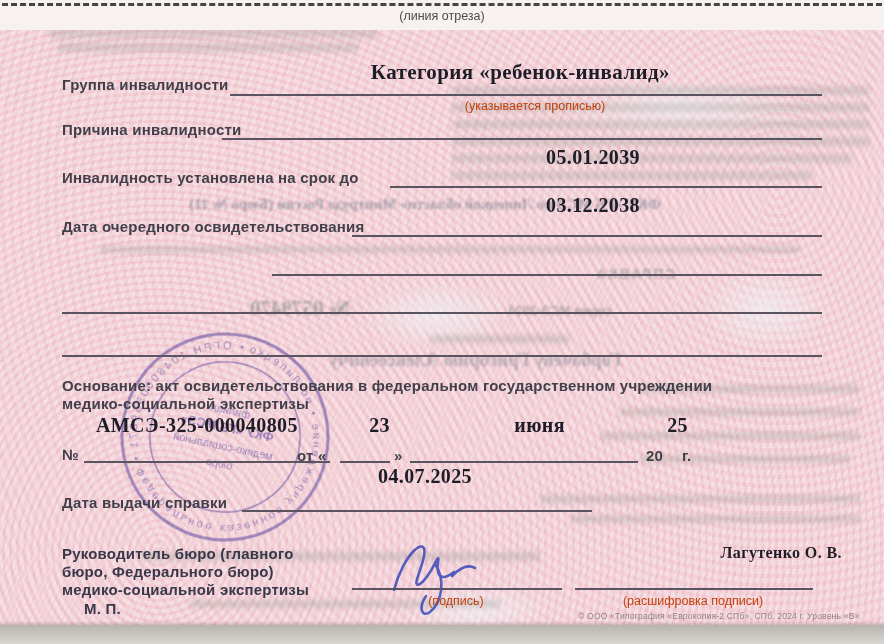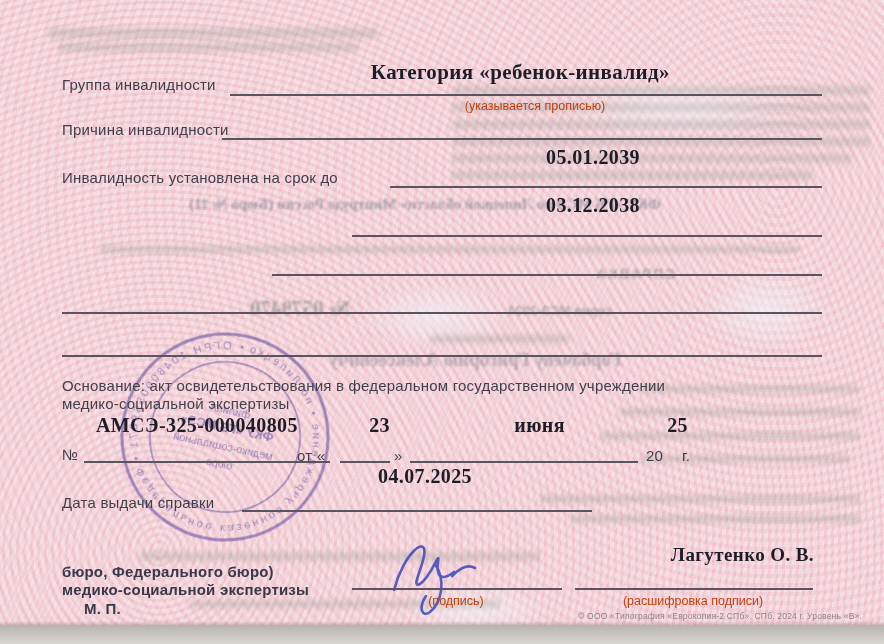--- a/index.html
+++ b/index.html
@@ -9,21 +9,21 @@
   .doc::before{content:"";position:absolute;inset:0;
     background:
       repeating-radial-gradient(circle at 18% 88%, rgba(231,120,138,.10) 0 3px, rgba(255,255,255,.12) 3px 7px),
       repeating-radial-gradient(circle at 88% 30%, rgba(231,120,138,.08) 0 4px, rgba(255,255,255,.10) 4px 9px),
       repeating-linear-gradient(115deg, rgba(255,255,255,.14) 0 2px, rgba(240,185,195,.12) 2px 5px);
     mix-blend-mode:normal;}
   .topband{position:absolute;left:0;top:0;right:0;height:30px;background:#f7f2f0;}
   .cutline{position:absolute;top:3px;left:2px;right:2px;border-top:3px dashed #454545;}
   .cutcap{position:absolute;top:9px;left:0;width:100%;text-align:center;font-size:12.5px;color:#4d4b4b;}
   .blob{position:absolute;border-radius:50%;background:radial-gradient(closest-side,rgba(238,244,248,.65),rgba(238,244,248,0));}
-  .lbl{position:absolute;font-size:15px;color:#413f4a;letter-spacing:.2px;white-space:nowrap;}
+  .lbl{position:absolute;font-size:15px;color:#413f4a;letter-spacing:.2px;white-space:nowrap;font-weight:bold;}
   .lbl.b{font-weight:bold;color:#39374a;}
   .rule{position:absolute;border-top:2px solid #5a5460;height:0;}
   .val{position:absolute;font-family:"Liberation Serif",serif;font-weight:bold;color:#1e1d27;
        font-size:20px;text-align:right;white-space:nowrap;letter-spacing:.4px;}
   .cap{position:absolute;font-size:12.5px;color:#c2410c;text-align:center;white-space:nowrap;}
   .mirror{transform:scaleX(-1);filter:blur(1.1px);}
   .bt{position:absolute;text-align:center;white-space:nowrap;}
   .bar{position:absolute;background:rgba(146,151,143,.28);filter:blur(2px);border-radius:2px;}
   .printer{position:absolute;left:552px;top:611px;width:310px;text-align:right;font-size:8.5px;
            color:#8d838b;letter-spacing:.2px;}
@@ -67,20 +67,24 @@
       <div class="bar" style="left:190px;top:600px;width:310px;height:8px;"></div>
       <div class="bar" style="left:320px;top:630px;width:250px;height:7px;"></div>
     </div>
 
     <div class="bt mirror" style="left:70px;top:196px;width:710px;font:bold 15px 'Liberation Serif',serif;color:rgba(95,108,128,.5);">ФКУ «ГБ МСЭ по Липецкой области» Минтруда России (Бюро № 11)</div>
     <div class="bt mirror" style="left:555px;top:266px;width:160px;font:bold 14px 'Liberation Sans',sans-serif;letter-spacing:2px;color:rgba(120,130,125,.5);">СПРАВКА</div>
     <div class="bt mirror" style="left:470px;top:303px;width:180px;font:bold 13px 'Liberation Sans',sans-serif;color:rgba(120,130,120,.5);">серия МСЭ-2024</div>
     <div class="bt mirror" style="left:175px;top:296px;width:250px;font:bold 21px 'Liberation Serif',serif;color:rgba(115,125,118,.55);">№ 0579470</div>
     <div class="bt mirror" style="left:240px;top:349px;width:470px;font:bold 19px 'Liberation Serif',serif;color:rgba(110,120,135,.45);">Горбачеву Григорию Алексеевичу</div>
 
+    <div class="topband">
+      <div class="cutline"></div>
+      <div class="cutcap">(линия отреза)</div>
+    </div>
 
     <div class="stamp">
       <svg width="246" height="250" viewBox="0 0 246 250">
         <defs>
           <path id="ringpath" d="M123,37 a88,88 0 1,1 -0.1,0"></path>
         </defs>
         <circle cx="123" cy="125" r="103" fill="none" stroke="#6b53a6" stroke-width="3" opacity=".85"></circle>
         <circle cx="123" cy="125" r="75" fill="none" stroke="#6b53a6" stroke-width="1.6" opacity=".85"></circle>
         <text font-family="Liberation Sans, sans-serif" font-size="11" letter-spacing="2.5" fill="#6b53a6" opacity=".85">
           <textPath href="#ringpath">• ОГРН 1048000559871 • Федеральное казенное учреждение • по Липецкой области</textPath>
@@ -98,20 +102,21 @@
     <div class="cap" style="left:435px;top:99px;width:200px;">(указывается прописью)</div>
 
     <div class="lbl" style="left:62px;top:121px;">Причина инвалидности</div>
     <div class="rule" style="left:222px;top:138px;width:600px;"></div>
 
     <div class="val" style="left:470px;top:146px;width:170px;">05.01.2039</div>
     <div class="lbl" style="left:62px;top:169px;">Инвалидность установлена на срок до</div>
     <div class="rule" style="left:390px;top:186px;width:432px;"></div>
 
     <div class="val" style="left:470px;top:194px;width:170px;">03.12.2038</div>
+    <div class="lbl" style="left:62px;top:218px;">Дата очередного освидетельствования</div>
     <div class="rule" style="left:352px;top:235px;width:470px;"></div>
 
     <div class="rule" style="left:272px;top:274px;width:550px;"></div>
     <div class="rule" style="left:62px;top:312px;width:760px;"></div>
     <div class="rule" style="left:62px;top:355px;width:760px;"></div>
 
     <div class="lbl" style="left:62px;top:377px;">Основание: акт освидетельствования в федеральном государственном учреждении</div>
     <div class="lbl" style="left:62px;top:395px;">медико-социальной экспертизы</div>
 
     <div class="val" style="left:96px;top:414px;width:280px;text-align:left;">АМСЭ-325-000040805</div>
@@ -125,37 +130,38 @@
     <div class="rule" style="left:340px;top:461px;width:50px;"></div>
     <div class="lbl" style="left:394px;top:447px;">»</div>
     <div class="rule" style="left:410px;top:461px;width:228px;"></div>
     <div class="lbl" style="left:646px;top:447px;">20</div>
     <div class="lbl" style="left:682px;top:447px;">г.</div>
 
     <div class="val" style="left:312px;top:465px;width:160px;">04.07.2025</div>
     <div class="lbl" style="left:62px;top:494px;">Дата выдачи справки</div>
     <div class="rule" style="left:242px;top:510px;width:350px;"></div>
 
+    <div class="lbl b" style="left:62px;top:545px;">Руководитель бюро (главного</div>
     <div class="lbl b" style="left:62px;top:563px;">бюро, Федерального бюро)</div>
     <div class="lbl b" style="left:62px;top:581px;">медико-социальной экспертизы</div>
     <div class="lbl b" style="left:84px;top:600px;">М. П.</div>
 
     <div class="sig">
       <svg width="132" height="96" viewBox="0 0 132 96">
         <g fill="none" stroke="#3a49bb" stroke-width="2.6" stroke-linecap="round" opacity=".85">
           <path d="M16,64 C26,26 50,8 46,30 C43,46 33,62 42,58 C54,50 62,22 60,36 C58,50 63,56 76,46"></path>
           <path d="M57,38 C68,54 64,76 52,86 C44,92 40,82 48,70"></path>
           <path d="M74,50 C82,42 90,38 97,42"></path>
         </g>
       </svg>
     </div>
     <div class="rule" style="left:352px;top:588px;width:210px;"></div>
     <div class="cap" style="left:356px;top:594px;width:200px;">(подпись)</div>
 
-    <div class="val" style="left:584px;top:544px;width:230px;font-size:19px;">Лагутенко О. В.</div>
+    <div class="val" style="left:612px;top:544px;width:230px;font-size:16px;">Лагутенко О. В.</div>
     <div class="rule" style="left:575px;top:588px;width:238px;"></div>
     <div class="cap" style="left:583px;top:594px;width:220px;">(расшифровка подписи)</div>
 
     <div class="printer">© ООО «Типография «Еврокопия-2 СПб». СПб. 2024 г. Уровень «В».</div>
 
     <div class="docedge"></div>
   </div>
 
   <div class="bottomstrip"></div>
 </div>

